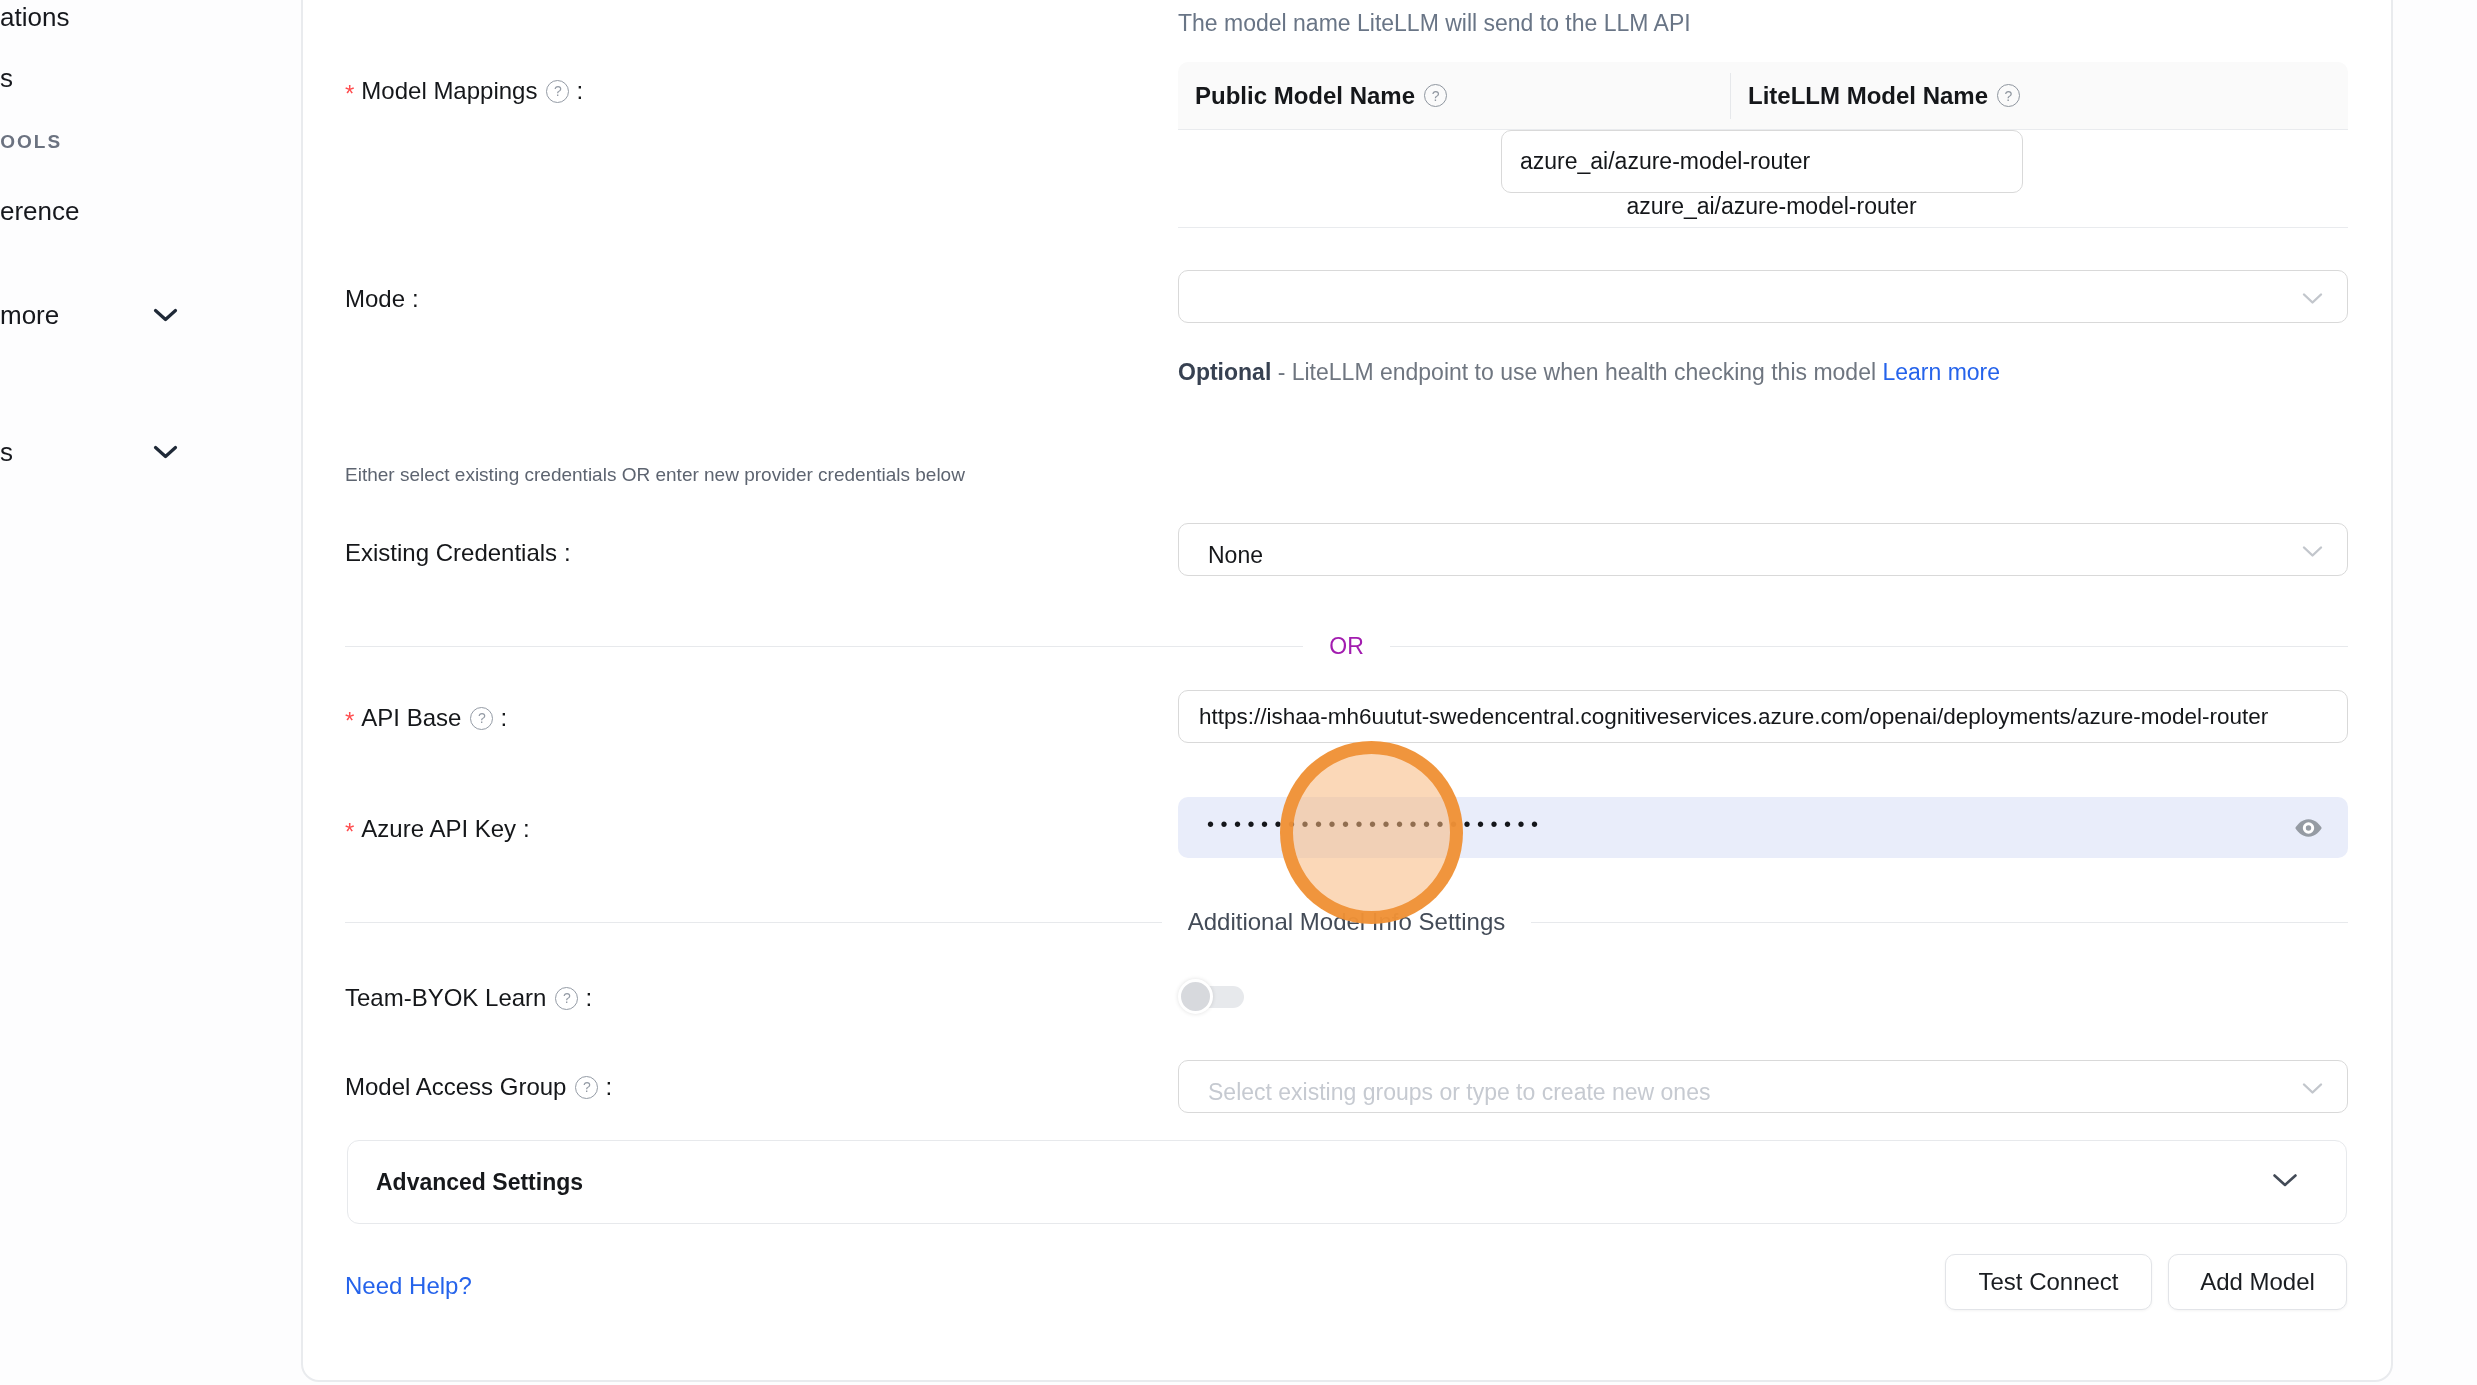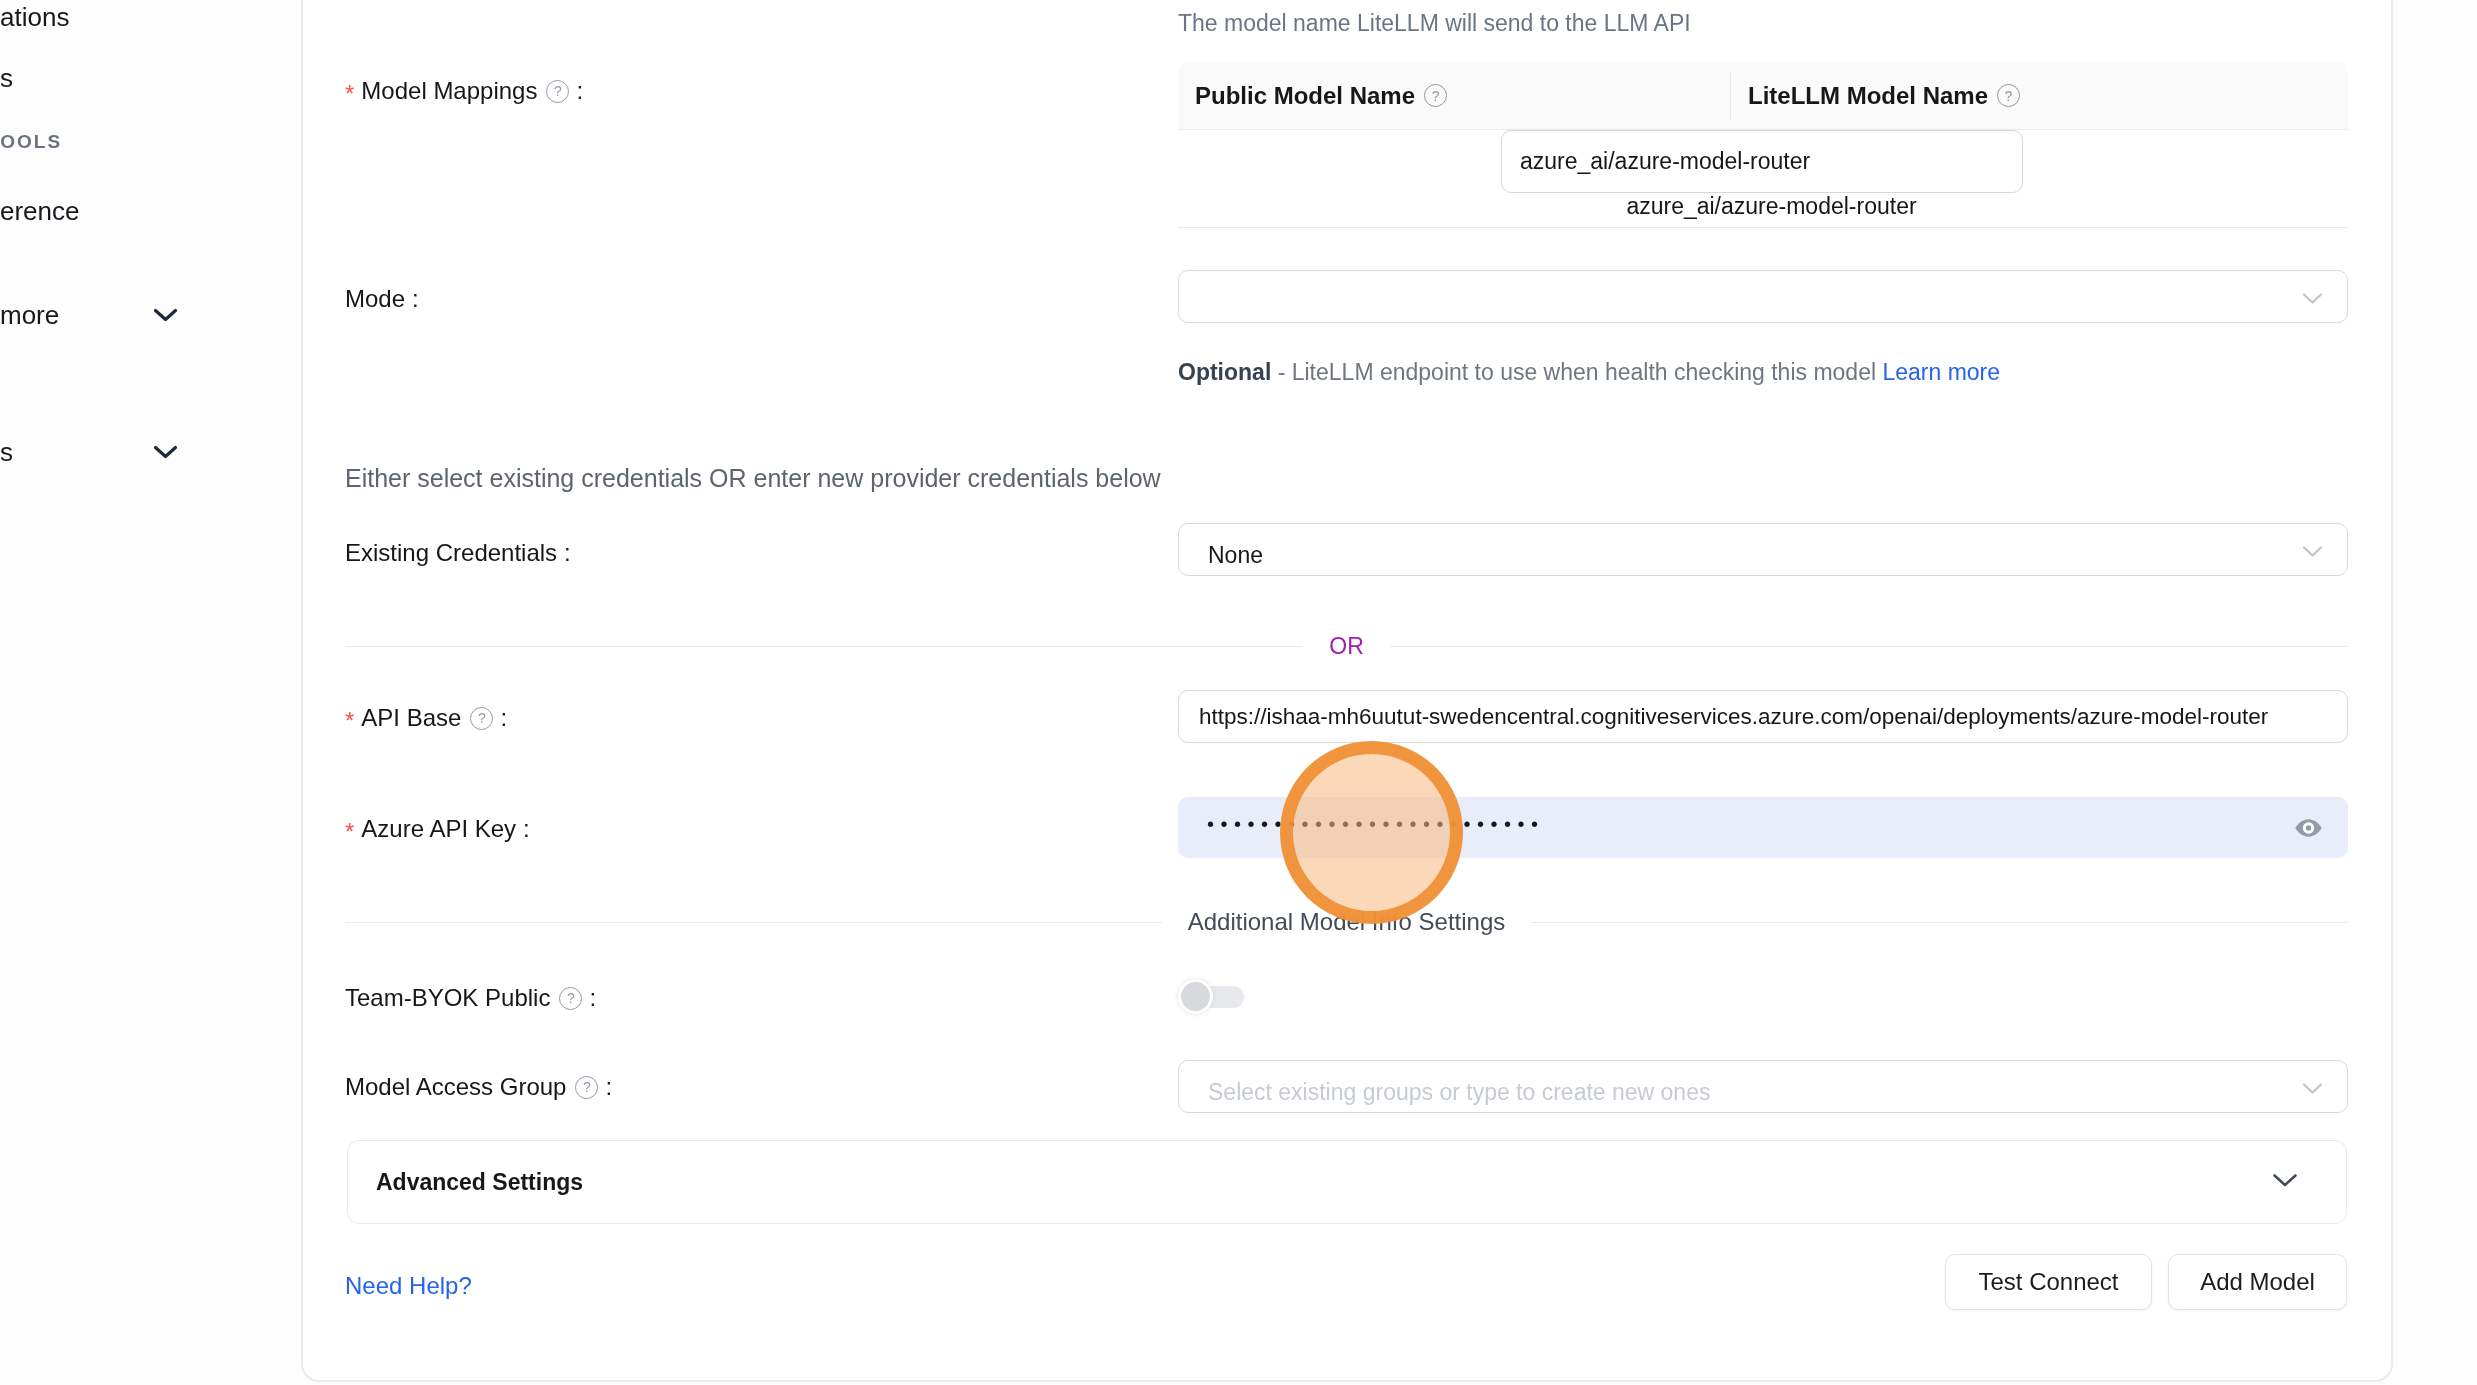--- a/index.html
+++ b/index.html
@@ -49,21 +49,21 @@
   .select .chev { position:absolute; right:24px; top:50%; transform:translateY(-50%); }
   .placeholder { color:#c6cad1; }
   .tbox { height:53px; background:#fff; border:1.5px solid #d9d9d9; border-radius:10px;
           display:flex; align-items:center; padding:0 14px 0 20px; font-size:22.5px; color:#15171a;
           position:absolute; overflow:hidden; white-space:nowrap; cursor:text; }
 
   .modehint { width:845px; font-size:23px; line-height:40px; color:#6f7680; }
   .modehint b { color:#374151; font-weight:700; }
   .link { color:#2563eb; cursor:pointer; }
 
-  .note { font-size:25px; color:#5d6470; }
+  .note { font-size:19px; color:#5d6470; }
 
   .divider { display:flex; align-items:center; position:absolute; left:345px; width:2003px; height:28px; }
   .divider .dline { flex:1; height:0; border-top:1.5px solid #e7e9ec; }
   .divider .dtext { padding:0 26px; font-size:23px; color:#a21caf; white-space:nowrap; }
   .divider.dark .dtext { color:#434b57; font-size:24px; }
 
   
   .keyfield { left:1178px; top:797px; width:1170px; height:61px; background:#e9edfa; border-radius:10px;
               display:flex; align-items:center; padding:0 64px 0 29px; position:absolute; cursor:text; }
   .dots { font-size:20px; letter-spacing:6.5px; color:#14161a; transform:translateY(-3px); white-space:nowrap; overflow:hidden; }
@@ -221,21 +221,21 @@
 
   <div class="click-ring"></div>
 
   <div class="divider dark" style="top:908px">
     <span class="dline"></span>
     <span class="dtext">Additional Model Info Settings</span>
     <span class="dline"></span>
   </div>
 
   <div class="abs flabel" style="left:345px; top:984px">
-    <span>Team-BYOK Public</span>
+    <span>Team-BYOK Learn</span>
     <span class="qicon">
         <span>?</span>
       </span>
     <span class="colon">:</span>
   </div>
   <div class="toggle">
     <span class="track"></span>
     <span class="knob"></span>
   </div>
 

